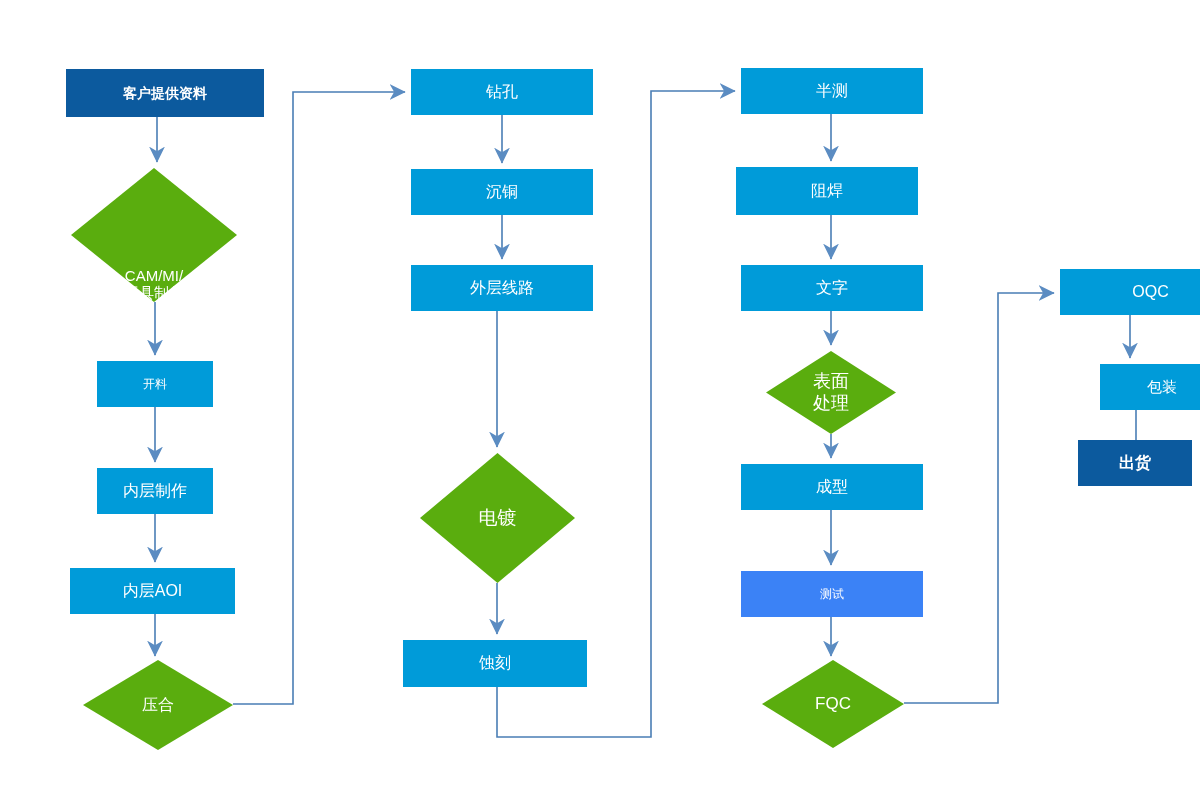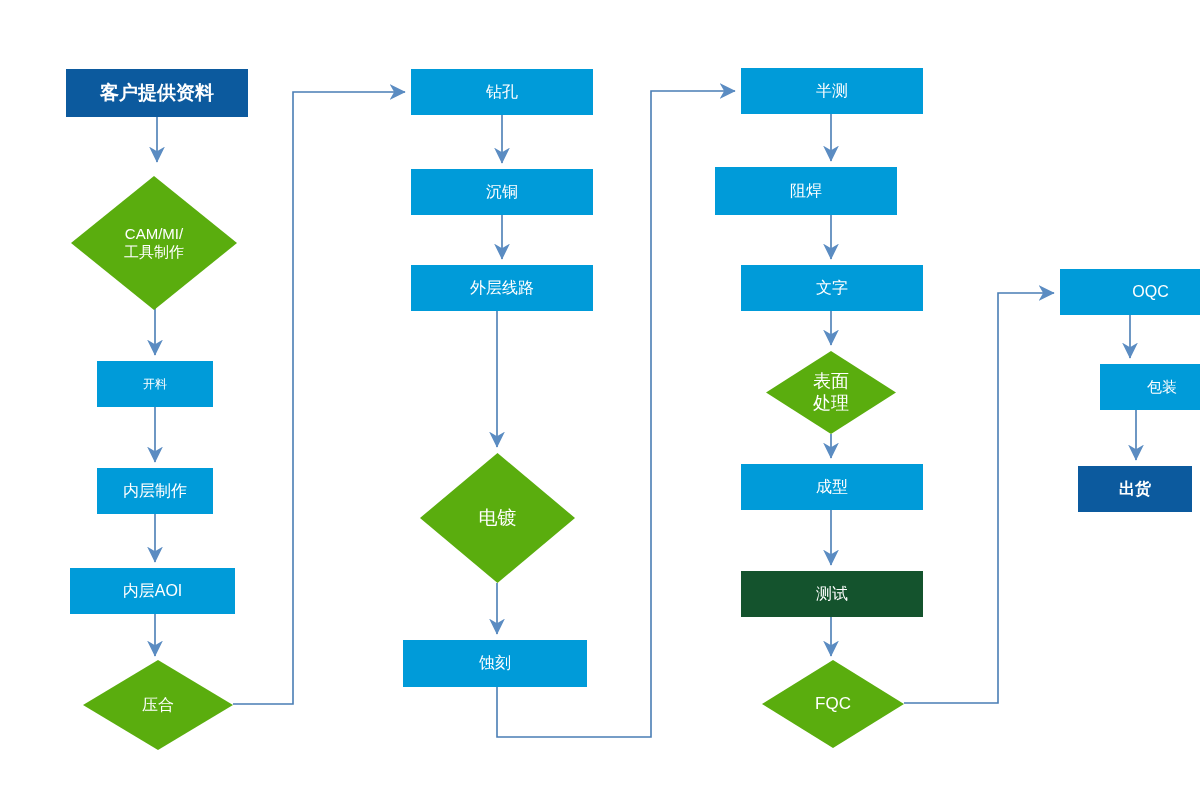--- a/index.html
+++ b/index.html
@@ -91,37 +91,37 @@
         <polyline points="831,311 831,345" fill="none" stroke="#4a7eb5" stroke-width="1.6" marker-end="url(#arrow-open)"></polyline>
         <polyline points="831,434 831,458" fill="none" stroke="#4a7eb5" stroke-width="1.6" marker-end="url(#arrow-open)"></polyline>
         <polyline points="831,510 831,565" fill="none" stroke="#4a7eb5" stroke-width="1.6" marker-end="url(#arrow-open)"></polyline>
         <polyline points="831,617 831,656" fill="none" stroke="#4a7eb5" stroke-width="1.6" marker-end="url(#arrow-open)"></polyline>
         <polyline points="904,703 998,703 998,293 1054,293" fill="none" stroke="#4a7eb5" stroke-width="1.6" marker-end="url(#arrow-open)"></polyline>
         <polyline points="1130,315 1130,358" fill="none" stroke="#4a7eb5" stroke-width="1.6" marker-end="url(#arrow-open)"></polyline>
         <polyline points="1136,410 1136,460" fill="none" stroke="#4a7eb5" stroke-width="1.6" marker-end="url(#arrow-open)"></polyline>
       </g>
   </svg>
   <div id="node-layer">
-      <div class="node rect terminal" style="left: 66px; top: 69px; width: 182px; height: 48px; font-size: 19px; background: rgb(12, 90, 158);"><span class="label">客户提供资料</span></div>
-      <div class="node diamond" style="left: 71px; top: 176px; width: 166px; height: 134px; font-size: 15px;"><div class="dia-shape" style="background: rgb(90, 173, 14);"></div><span class="label">CAM/MI/
+      <div class="node rect terminal" style="left: 66px; top: 69px; width: 198px; height: 48px; font-size: 14px; background: rgb(12, 90, 158);"><span class="label">客户提供资料</span></div>
+      <div class="node diamond" style="left: 71px; top: 168px; width: 166px; height: 134px; font-size: 15px; align-items: flex-end;"><div class="dia-shape" style="background: rgb(90, 173, 14);"></div><span class="label">CAM/MI/
 工具制作</span></div>
       <div class="node rect process" style="left: 97px; top: 361px; width: 116px; height: 46px; font-size: 12px; background: rgb(0, 155, 217);"><span class="label">开料</span></div>
       <div class="node rect process" style="left: 97px; top: 468px; width: 116px; height: 46px; font-size: 16px; background: rgb(0, 155, 217);"><span class="label">内层制作</span></div>
       <div class="node rect process" style="left: 70px; top: 568px; width: 165px; height: 46px; font-size: 16px; background: rgb(0, 155, 217);"><span class="label">内层AOI</span></div>
       <div class="node diamond" style="left: 83px; top: 660px; width: 150px; height: 90px; font-size: 16px;"><div class="dia-shape" style="background: rgb(90, 173, 14);"></div><span class="label">压合</span></div>
       <div class="node rect process" style="left: 411px; top: 69px; width: 182px; height: 46px; font-size: 16px; background: rgb(0, 155, 217);"><span class="label">钻孔</span></div>
       <div class="node rect process" style="left: 411px; top: 169px; width: 182px; height: 46px; font-size: 16px; background: rgb(0, 155, 217);"><span class="label">沉铜</span></div>
       <div class="node rect process" style="left: 411px; top: 265px; width: 182px; height: 46px; font-size: 16px; background: rgb(0, 155, 217);"><span class="label">外层线路</span></div>
       <div class="node diamond" style="left: 420px; top: 453px; width: 155px; height: 130px; font-size: 19px;"><div class="dia-shape" style="background: rgb(90, 173, 14);"></div><span class="label">电镀</span></div>
       <div class="node rect process" style="left: 403px; top: 640px; width: 184px; height: 47px; font-size: 16px; background: rgb(0, 155, 217);"><span class="label">蚀刻</span></div>
       <div class="node rect process" style="left: 741px; top: 68px; width: 182px; height: 46px; font-size: 16px; background: rgb(0, 155, 217);"><span class="label">半测</span></div>
-      <div class="node rect process" style="left: 715px; top: 167px; width: 182px; height: 48px; font-size: 16px; background: rgb(0, 155, 217);"><span class="label">阻焊</span></div>
+      <div class="node rect process" style="left: 736px; top: 167px; width: 182px; height: 48px; font-size: 16px; background: rgb(0, 155, 217);"><span class="label">阻焊</span></div>
       <div class="node rect process" style="left: 741px; top: 265px; width: 182px; height: 46px; font-size: 16px; background: rgb(0, 155, 217); text-align: center;"><span class="label">文字</span></div>
       <div class="node diamond" style="left: 766px; top: 351px; width: 130px; height: 83px; font-size: 18px;"><div class="dia-shape" style="background: rgb(90, 173, 14);"></div><span class="label">表面
 处理</span></div>
       <div class="node rect process" style="left: 741px; top: 464px; width: 182px; height: 46px; font-size: 16px; background: rgb(0, 155, 217);"><span class="label">成型</span></div>
-      <div class="node rect process" style="left: 741px; top: 571px; width: 182px; height: 46px; font-size: 16px; background: #14532d;"><span class="label">测试</span></div>
+      <div class="node rect process" style="left: 741px; top: 571px; width: 182px; height: 46px; font-size: 12px; background: #3b82f6;"><span class="label">测试</span></div>
       <div class="node diamond" style="left: 762px; top: 660px; width: 142px; height: 88px; font-size: 17px;"><div class="dia-shape" style="background: rgb(90, 173, 14);"></div><span class="label">FQC</span></div>
       <div class="node rect process" style="left: 1060px; top: 269px; width: 140px; height: 46px; font-size: 16px; background: rgb(0, 155, 217); padding-left: 41px;"><span class="label">OQC</span></div>
       <div class="node rect process" style="left: 1060px; top: 364px; width: 124px; height: 46px; font-size: 15px; background: rgb(0, 155, 217); margin-left: 40px;"><span class="label">包装</span></div>
-      <div class="node rect terminal" style="left: 1078px; top: 466px; width: 114px; height: 46px; font-size: 16px; background: rgb(12, 90, 158);"><span class="label">出货</span></div>
+      <div class="node rect terminal" style="left: 1078px; top: 440px; width: 114px; height: 46px; font-size: 16px; background: rgb(12, 90, 158);"><span class="label">出货</span></div>
     </div>
 </div>
 
 </body></html>

